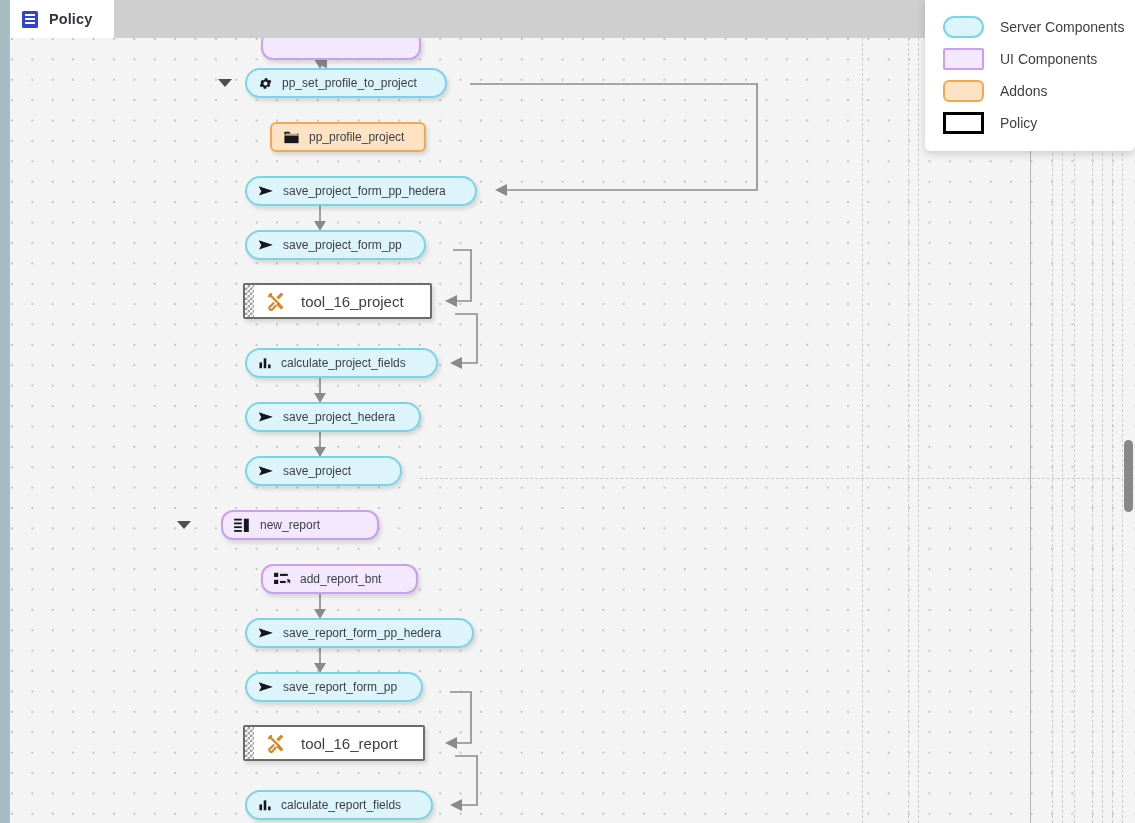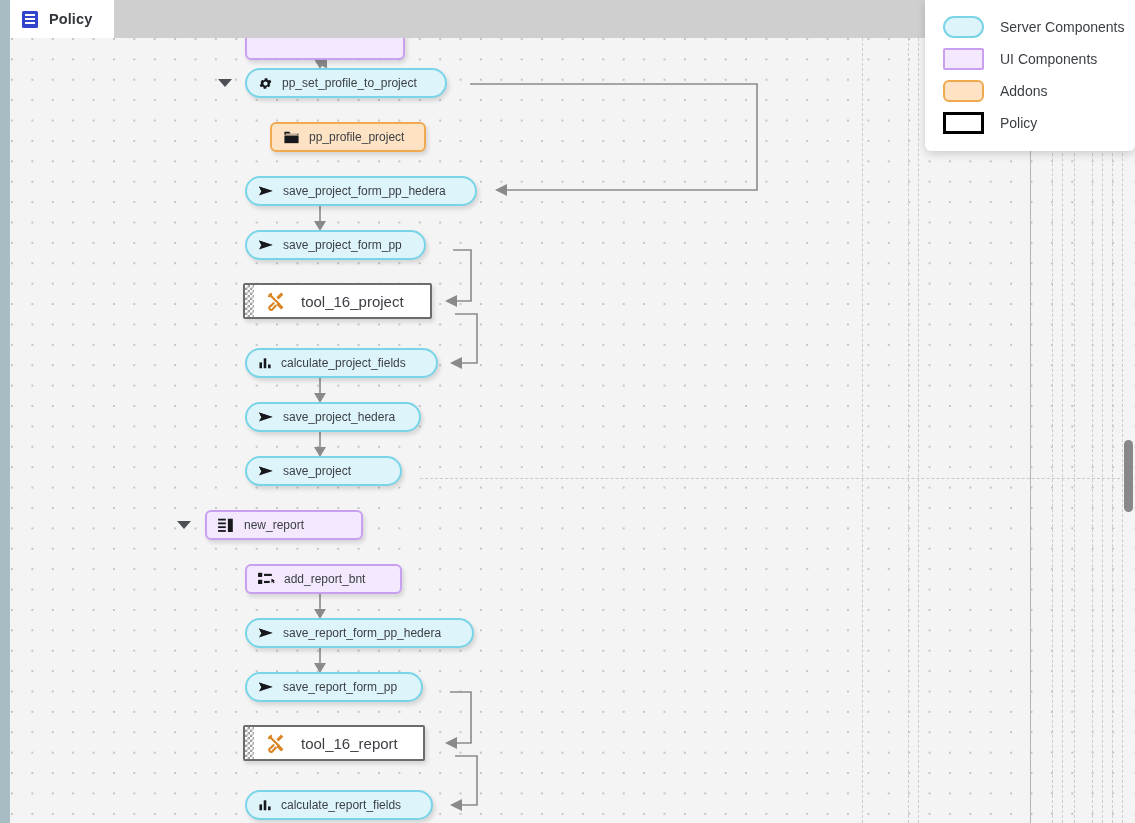--- a/index.html
+++ b/index.html
@@ -159,21 +159,22 @@
   
   .node.server {
     background: #ddf4fa;
     border: 2px solid #79d4e8;
     border-radius: 16px;
   }
   
   .node.ui {
     background: #f3e8fd;
     border: 2px solid #c9a0f0;
-    border-radius: 6px;
+    border-radius: 12px;
+    margin-left: 16px;
   }
   
   .node.addon {
     background: #fde3c4;
     border: 2px solid #f0a94e;
     border-radius: 6px;
   }
   
   .node.tool {
     background: #ffffff;

